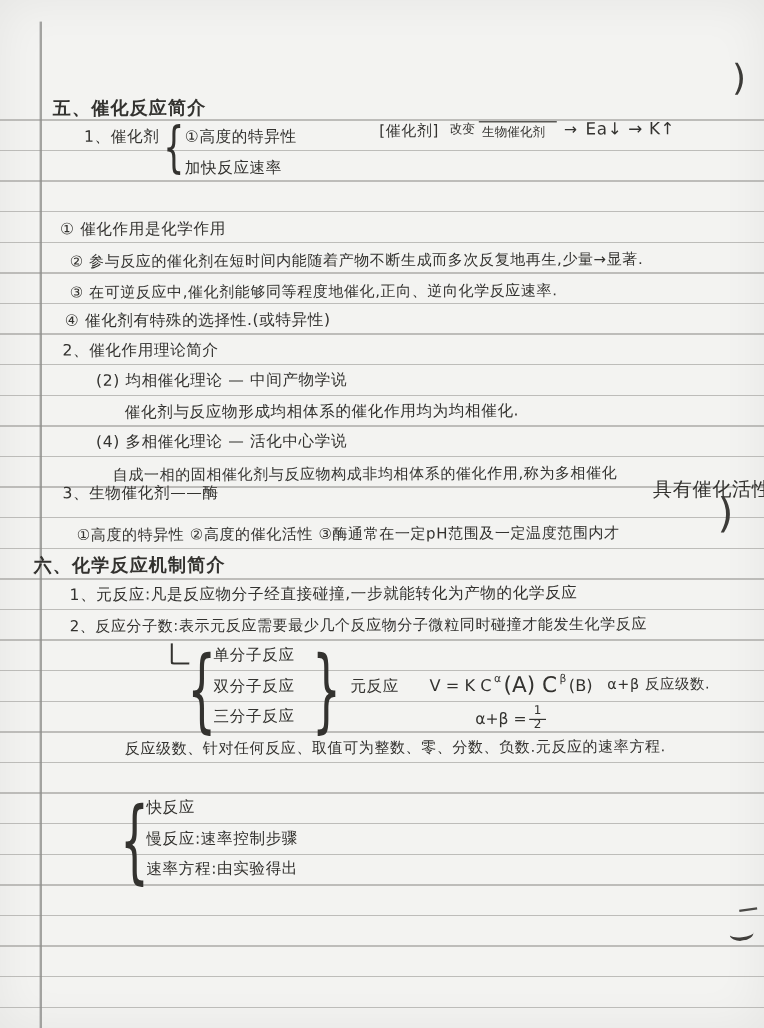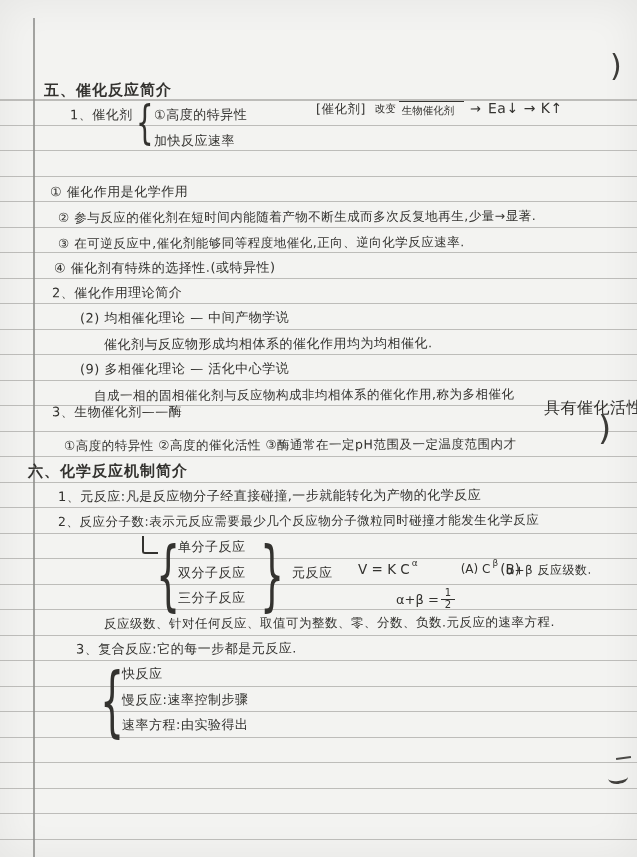--- a/index.html
+++ b/index.html
@@ -65,21 +65,21 @@
   </div>
 
   <div class="t" style="left:50px; top:184px;">① 催化作用是化学作用</div>
   <div class="t" style="left:58px; top:209px; font-size:12.5px;">② 参与反应的催化剂在短时间内能随着产物不断生成而多次反复地再生,少量→显著.</div>
   <div class="t" style="left:58px; top:235px; font-size:12.5px;">③ 在可逆反应中,催化剂能够同等程度地催化,正向、逆向化学反应速率.</div>
   <div class="t" style="left:54px; top:260px;">④ 催化剂有特殊的选择性.(或特异性)</div>
 
   <div class="t" style="left:52px; top:285px;">2、催化作用理论简介</div>
   <div class="t" style="left:80px; top:310px;">(2) 均相催化理论 — 中间产物学说</div>
   <div class="t" style="left:104px; top:336px;">催化剂与反应物形成均相体系的催化作用均为均相催化.</div>
-  <div class="t" style="left:80px; top:361px;">(9) 多相催化理论 — 活化中心学说</div>
+  <div class="t" style="left:80px; top:361px;">(4) 多相催化理论 — 活化中心学说</div>
   <div class="t" style="left:94px; top:387px; font-size:12.5px;">自成一相的固相催化剂与反应物构成非均相体系的催化作用,称为多相催化</div>
 
   <div class="t" style="left:52px; top:404px;">3、生物催化剂——酶</div>
   <div class="t small" style="left:544px; top:398px;">具有催化活性</div>
   <div class="t" style="left:64px; top:437px; font-size:12.5px;">①高度的特异性   ②高度的催化活性   ③酶通常在一定pH范围及一定温度范围内才</div>
 
   <div class="t h1" style="left:28px; top:462px;">六、化学反应机制简介</div>
   <div class="t" style="left:58px; top:488px;">1、元反应:凡是反应物分子经直接碰撞,一步就能转化为产物的化学反应</div>
   <div class="t" style="left:58px; top:513px; font-size:12.5px;">2、反应分子数:表示元反应需要最少几个反应物分子微粒同时碰撞才能发生化学反应</div>
 
@@ -87,36 +87,35 @@
   <div class="brace3" style="left:156px; top:538px;">{</div>
   <div class="t" style="left:178px; top:539px;">单分子反应</div>
   <div class="t" style="left:178px; top:565px;">双分子反应</div>
   <div class="t" style="left:178px; top:590px;">三分子反应</div>
   <div class="brace3" style="left:260px; top:538px;">}</div>
   <div class="t" style="left:292px; top:565px;">元反应</div>
 
   <div class="eqrow" style="left:358px; top:561px;">
     <span style="font-size:13.5px;">V = K C</span>
       <span class="sup">α</span>
-      <span style="font-size:12px;margin-left:41px;">(A) C</span>
+      <span style="font-size:18px;">(A) C</span>
       <span class="sup">β</span>
       <span style="font-size:13.5px;">(B)</span>
   </div>
   <div class="t" style="left:506px; top:563px; font-size:12px;">α+β 反应级数.</div>
 
   <div class="eqrow" style="left:396px; top:588px;">
     <span style="font-size:13px;">α+β =</span>
     <span class="eqfrac">
       <span class="ftop">1</span>
       <span>2</span>
     </span>
   </div>
 
   <div class="t" style="left:104px; top:615px; font-size:12.5px;">反应级数、针对任何反应、取值可为整数、零、分数、负数.元反应的速率方程.</div>
-  <div class="t" style="left:76px; top:641px;">3、复合反应:它的每一步都是元反应.</div>
 
   <div class="brace3" style="left:100px; top:664px;">{</div>
   <div class="t" style="left:122px; top:666px;">快反应</div>
   <div class="t" style="left:122px; top:692px;">慢反应:速率控制步骤</div>
   <div class="t" style="left:122px; top:717px;">速率方程:由实验得出</div>
 
   <div class="curl" style="left:610px; top:48px;">)</div>
   <div class="curl" style="left:598px; top:408px; font-size:34px;">)</div>
   <div class="curl-dash" style="left:616px; top:757px;"></div>
   <div class="curl-arc" style="left:608px; top:772px;"></div>

